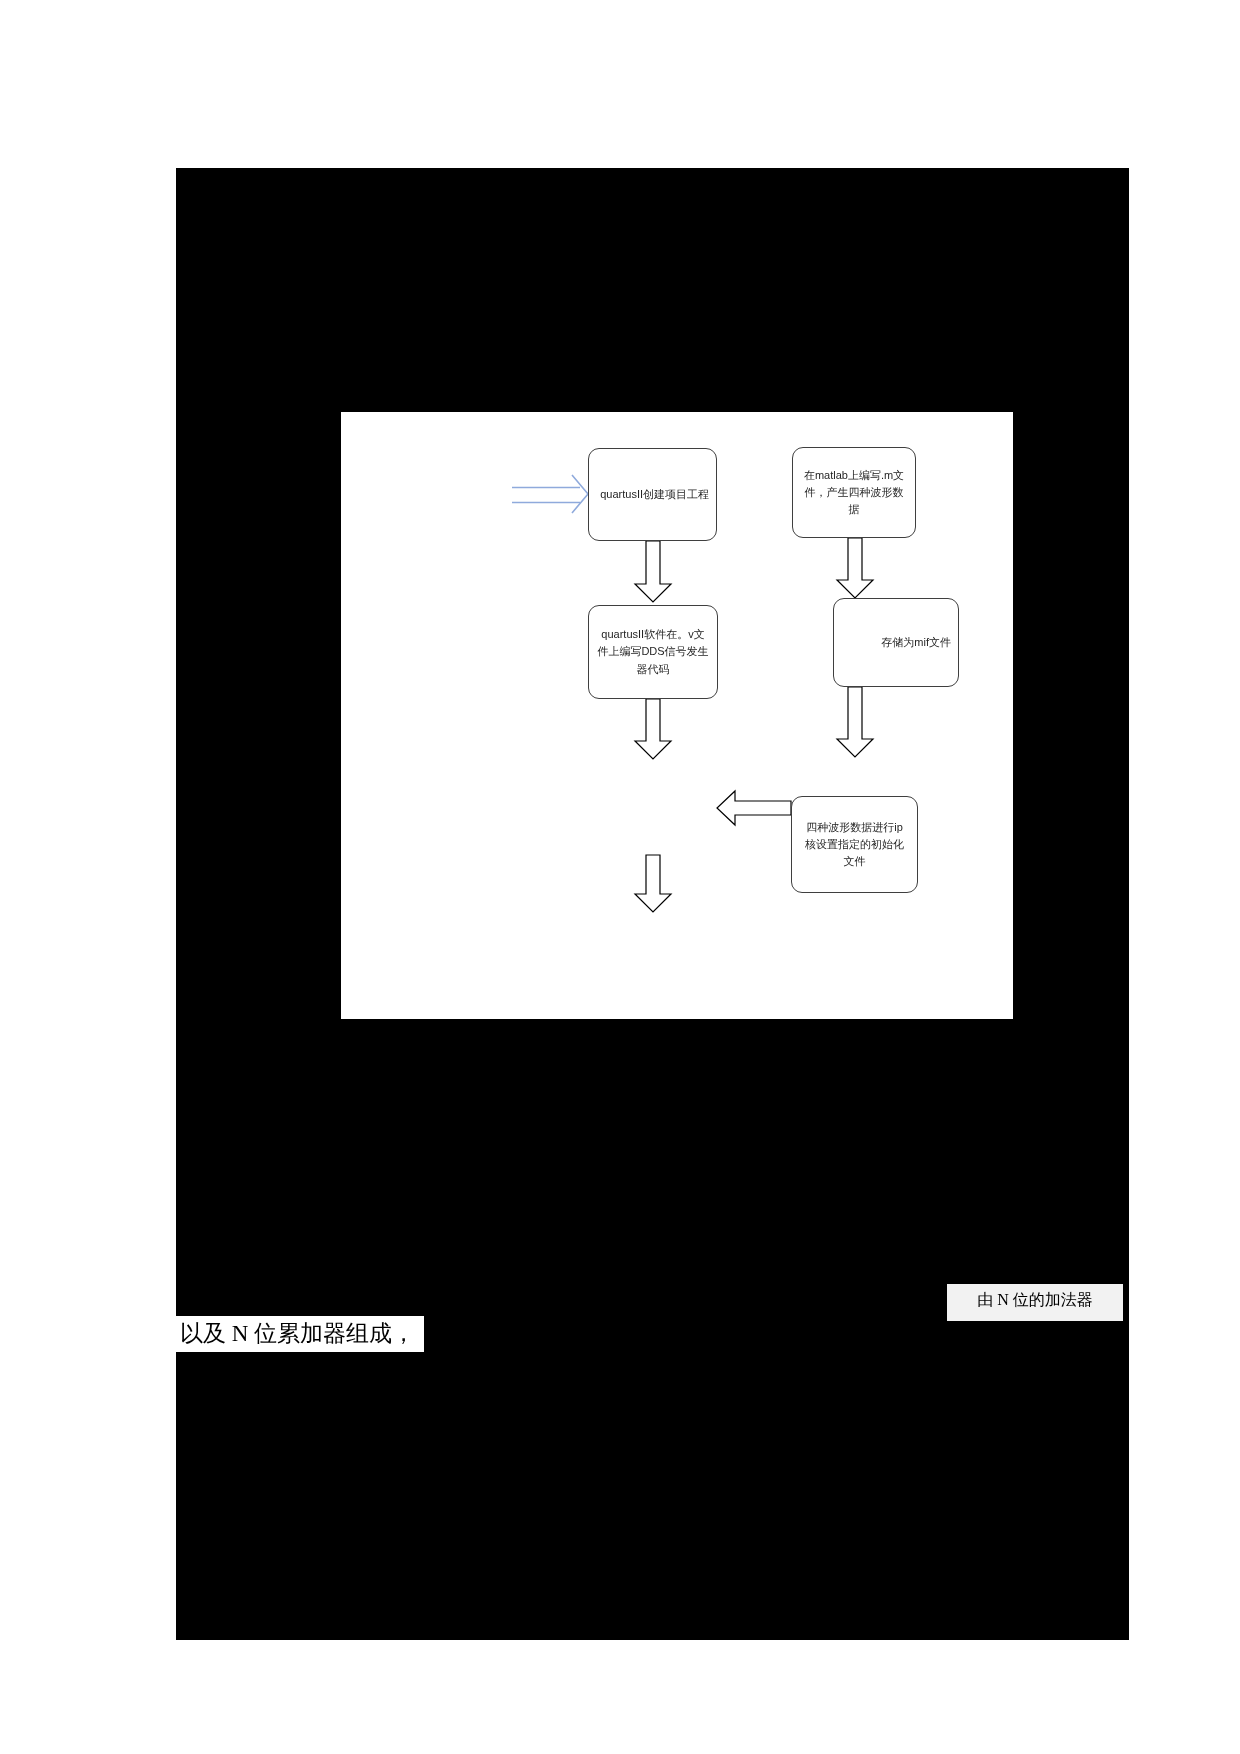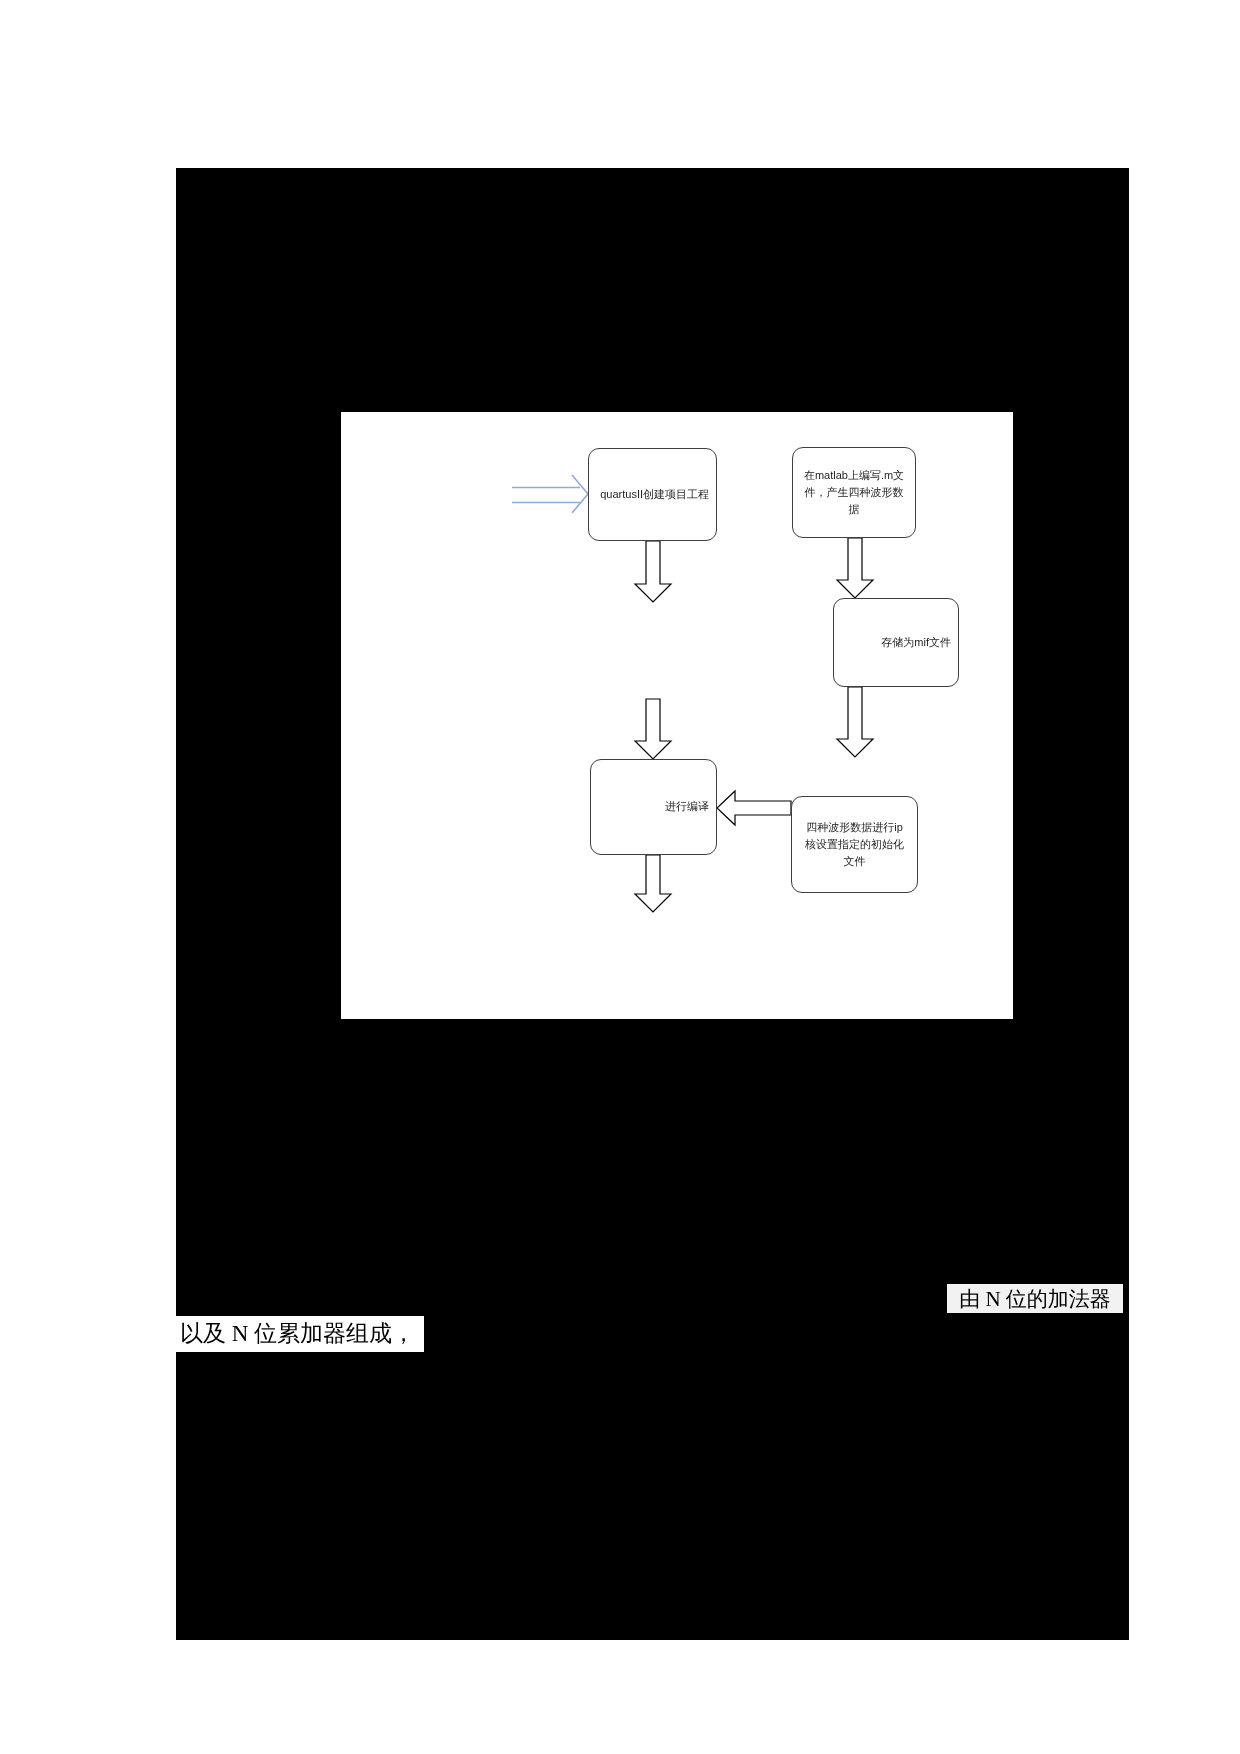--- a/index.html
+++ b/index.html
@@ -52,23 +52,23 @@
   .node-8 { left: 247px; top: 503px; width: 129px; height: 97px; }
   .text-strip {
     position: absolute;
     color: #000000;
     font-family: "Liberation Serif", serif;
     white-space: nowrap;
     box-sizing: border-box;
   }
   .text-strip-1 {
     left: 947px; top: 1284px;
-    width: 176px; height: 29px;
+    width: 176px; height: 37px;
     background: #f2f2f2;
-    font-size: 21px; line-height: 31px;
+    font-size: 16px; line-height: 31px;
     text-align: center;
   }
   .text-strip-2 {
     left: 176px; top: 1316px;
     width: 248px; height: 36px;
     background: #ffffff;
     font-size: 23px; line-height: 36px;
     padding-left: 4px;
   }
 </style>
@@ -99,25 +99,25 @@
 
     <polygon points="305,443 305,482 294,482 312,500 330,482 319,482 319,443" fill="#ffffff" stroke="#000000" stroke-width="1.2"></polygon>
   </svg>
 
   <div class="node node-2">
     <span>quartusII创建项目工程</span>
   </div>
   <div class="node node-3">
     <span>在matlab上编写.m文件，产生四种波形数据</span>
   </div>
+  <div class="node node-4">
+    <span>quartusII软件在。v文件上编写DDS信号发生器代码</span>
+  </div>
   <div class="node node-5">
     <span>存储为mif文件</span>
-  </div>
-  <div class="node node-6">
-    <span>进行编译</span>
   </div>
   <div class="node node-7">
     <span>四种波形数据进行ip核设置指定的初始化文件</span>
   </div>
 
 </div>
 
 <div class="text-strip text-strip-1">由 N 位的加法器</div>
 <div class="text-strip text-strip-2">以及 N 位累加器组成，</div>
 

